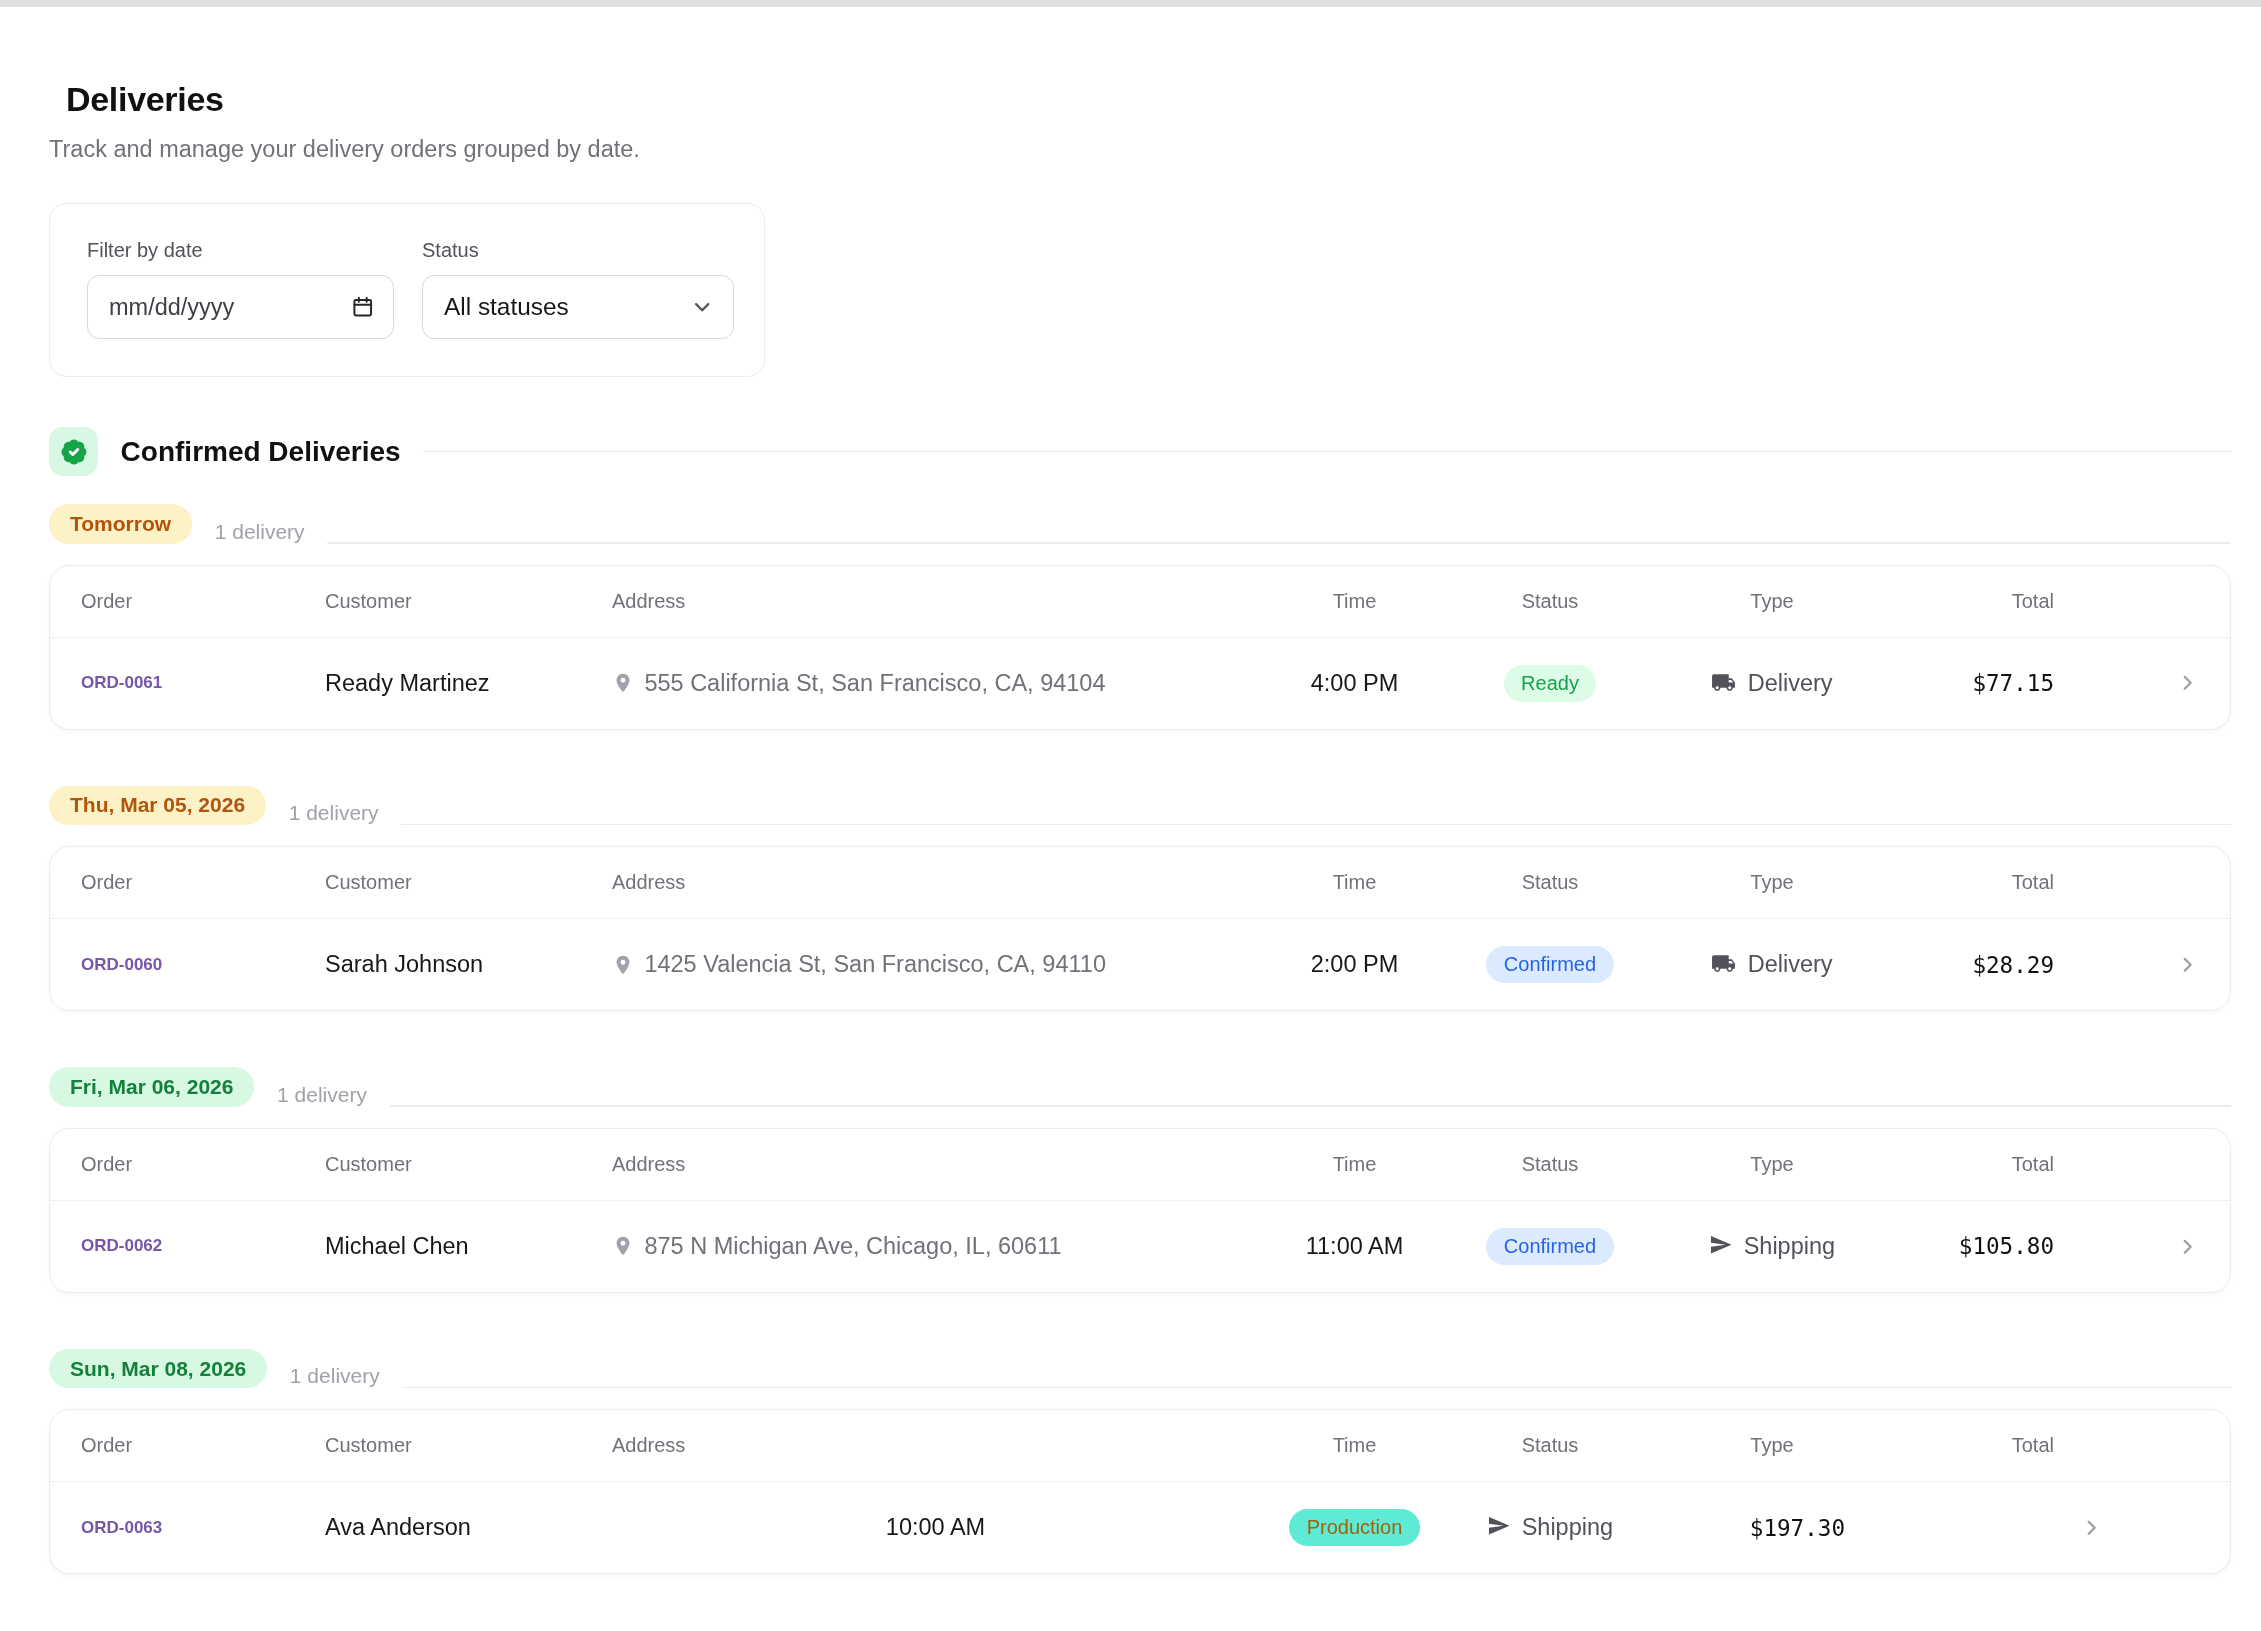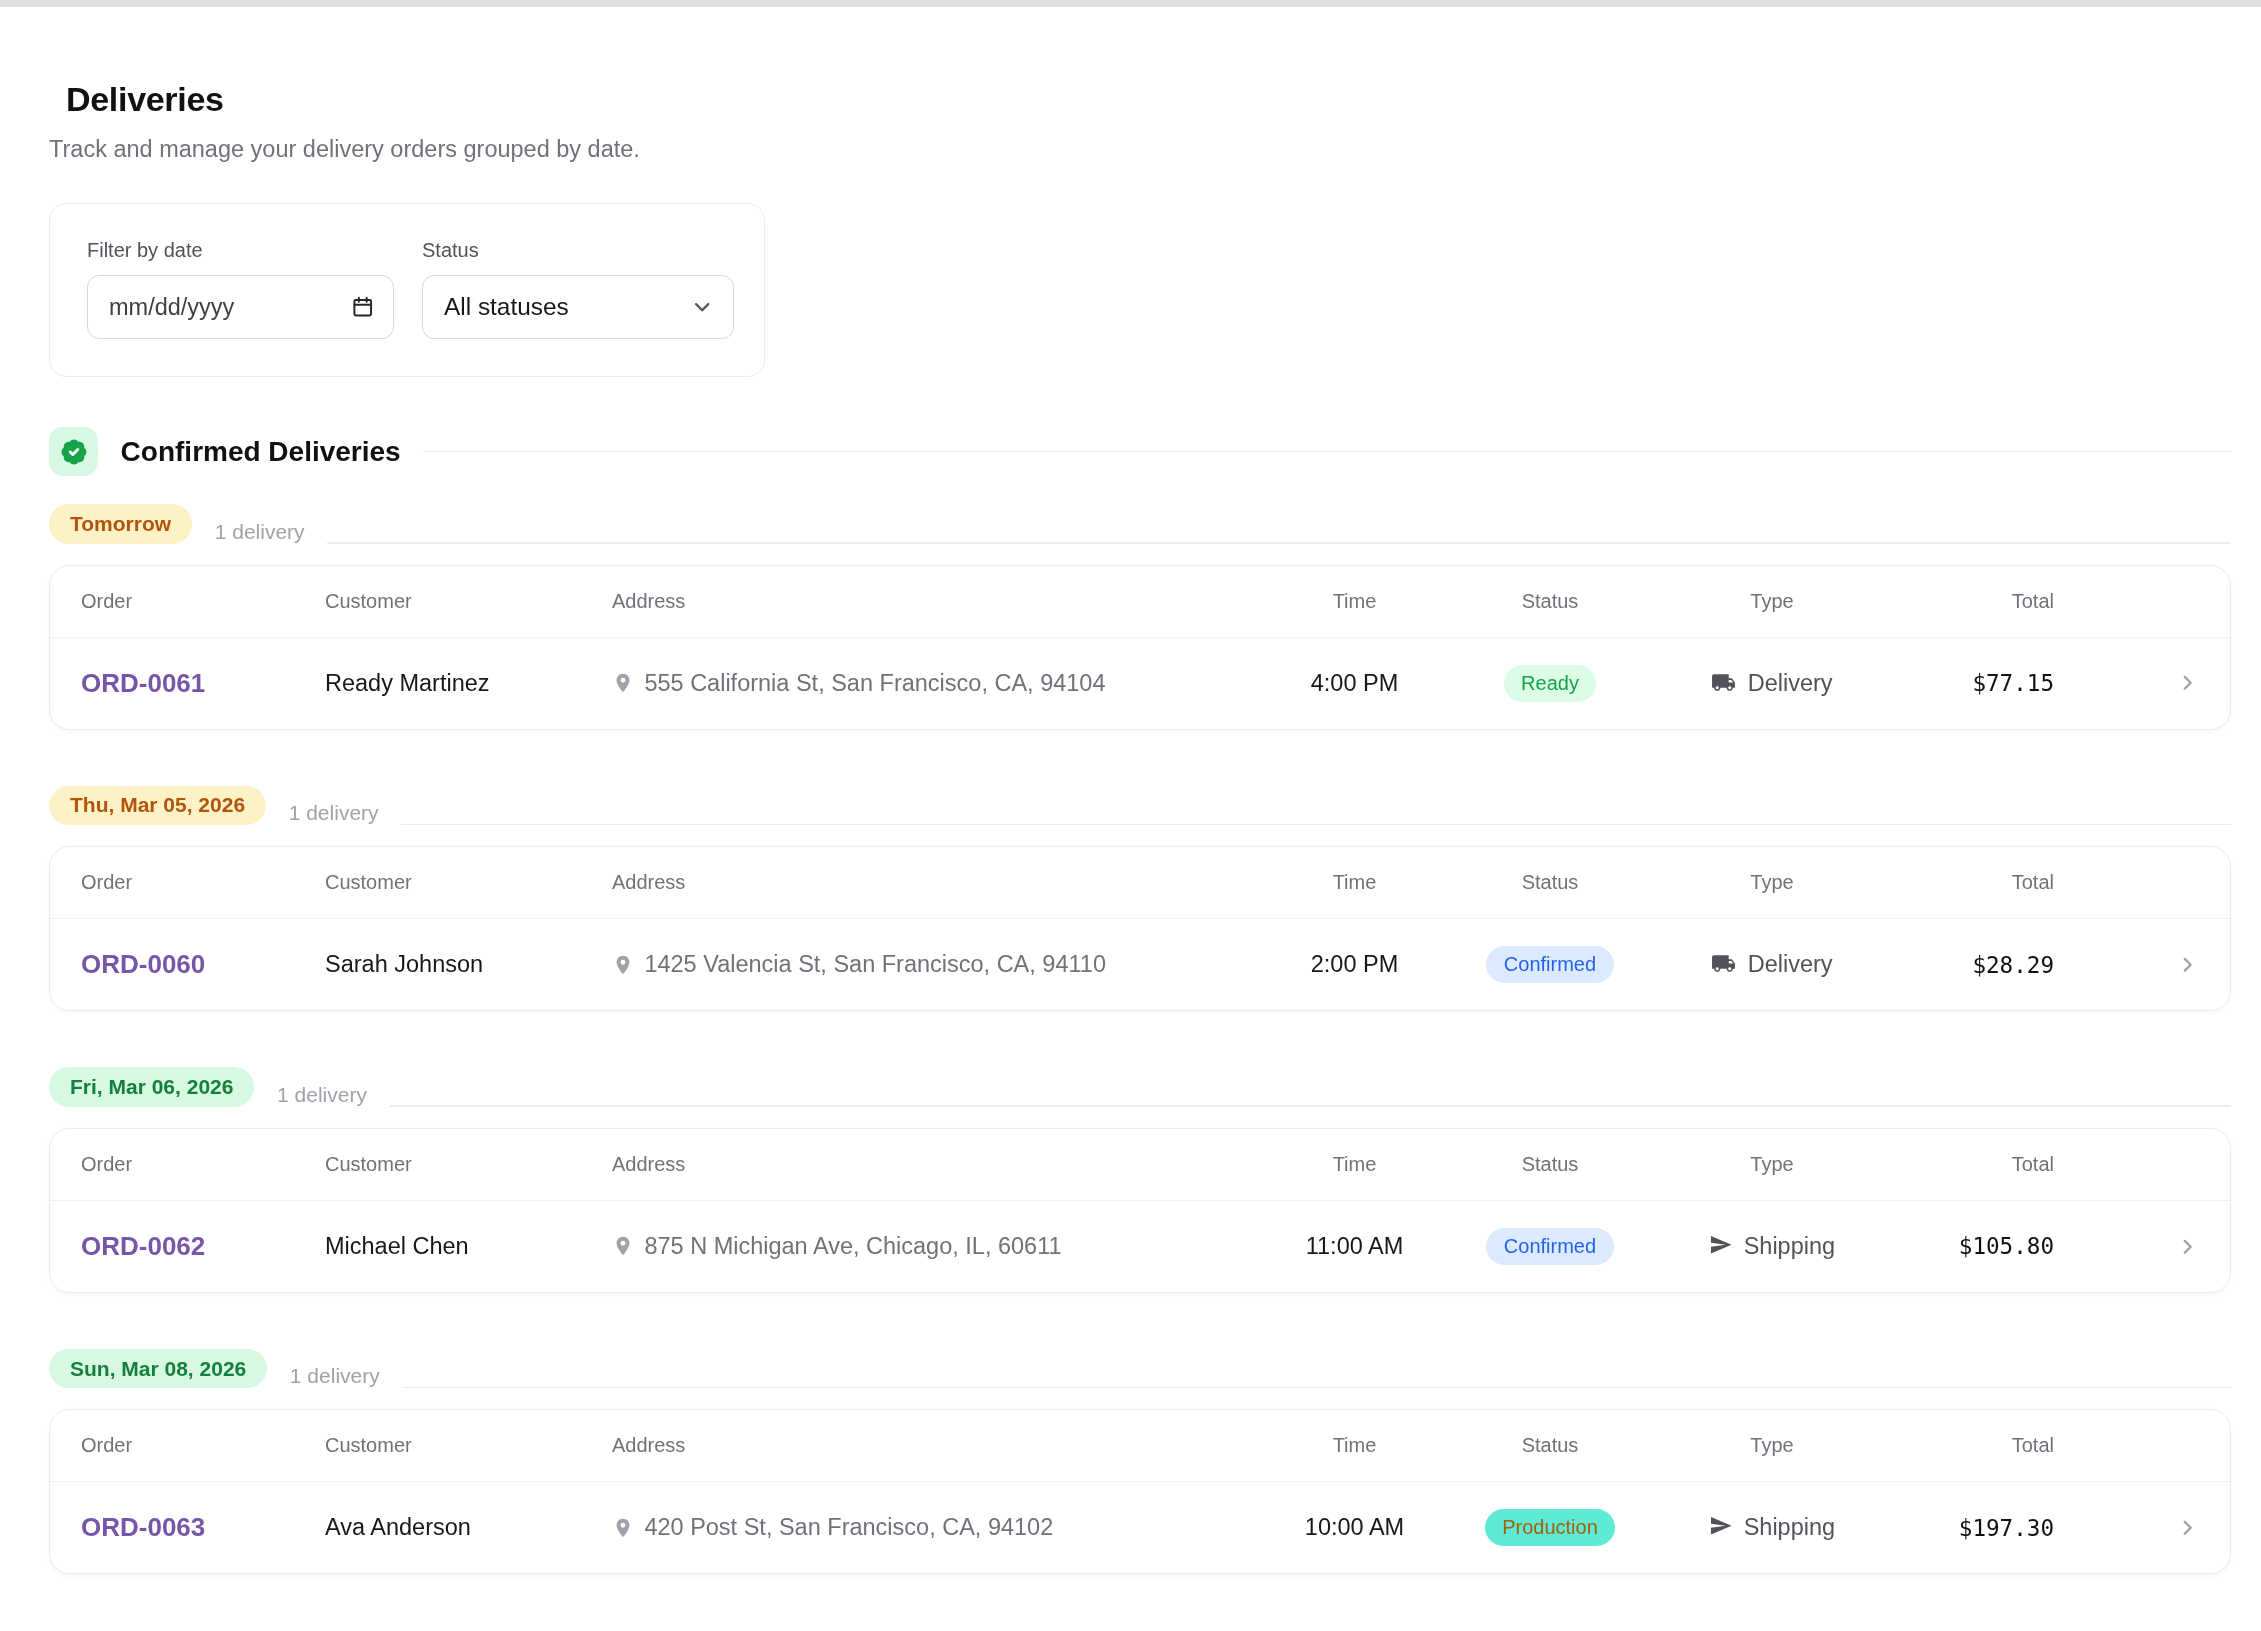--- a/index.html
+++ b/index.html
@@ -55,21 +55,21 @@
     display:grid; align-items:center; padding:0 31px;
     grid-template-columns:244px 287px 1fr 191px 200px 244px 209px 96px;
   }
   .t-head { height:71px; border-bottom:1.7px solid #f0f0f2; }
   .t-head .cell { font-size:20px; color:#71717a; font-weight:400; }
   .t-body .t-row { height:91px; cursor:pointer; }
 
   .c-center { text-align:center; }
   .c-right  { text-align:right; padding-right:49px; }
 
-  .cell.order { font-size:26px; font-weight:600; color:#7756a9; }
+  .cell.order { font-size:17px; font-weight:600; color:#7756a9; }
   .cell.customer { font-size:23.5px; color:#18181b; }
   .cell.address { display:flex; align-items:center; gap:10.4px; font-size:23.5px; color:#71717a; min-width:0; }
   .cell.address span { overflow:hidden; text-overflow:ellipsis; white-space:nowrap; }
   .cell.time { font-size:23.5px; color:#18181b; }
   .cell.status-wrap { display:flex; justify-content:center; }
   .badge { font-size:20px; font-weight:500; padding:7px 17.4px; border-radius:870px; white-space:nowrap; }
   .badge-green  { background:#dcfce7; color:#16a34a; }
   .badge-blue   { background:#dbeafe; color:#2563eb; }
   .badge-yellow { background:#5eead4; color:#a16207; }
   .cell.type { display:flex; align-items:flex-start; justify-content:center; gap:11.3px; font-size:23.5px; color:#52525b; }
@@ -288,27 +288,20 @@
         <div class="cell c-center">Time</div>
         <div class="cell c-center">Status</div>
         <div class="cell c-center">Type</div>
         <div class="cell c-right">Total</div>
         <div class="cell"></div>
       </div>
       <div class="t-body">
   <div class="t-row">
     <div class="cell order">ORD-0063</div>
     <div class="cell customer">Ava Anderson</div>
-    <div class="cell address">
-      <svg width="22" height="22" viewBox="0 0 24 24">
-        <path d="M12 2C8.1 2 5 5.1 5 9c0 5.2 7 13 7 13s7-7.8 7-13c0-3.9-3.1-7-7-7z" fill="#a1a1aa"></path>
-        <circle cx="12" cy="9" r="2.6" fill="#ffffff"></circle>
-      </svg>
-      <span>420 Post St, San Francisco, CA, 94102</span>
-    </div>
     <div class="cell time c-center">10:00 AM</div>
     <div class="cell status-wrap">
       <span class="badge badge-yellow">Production</span>
     </div>
     <div class="cell type">
 
       <svg width="23.5" height="23.5" viewBox="0 0 24 24">
         <path fill="#52525b" d="M2.01 21 23 12 2.01 3 2 10l15 2-15 2z"></path>
       </svg>
       <span>Shipping</span>

